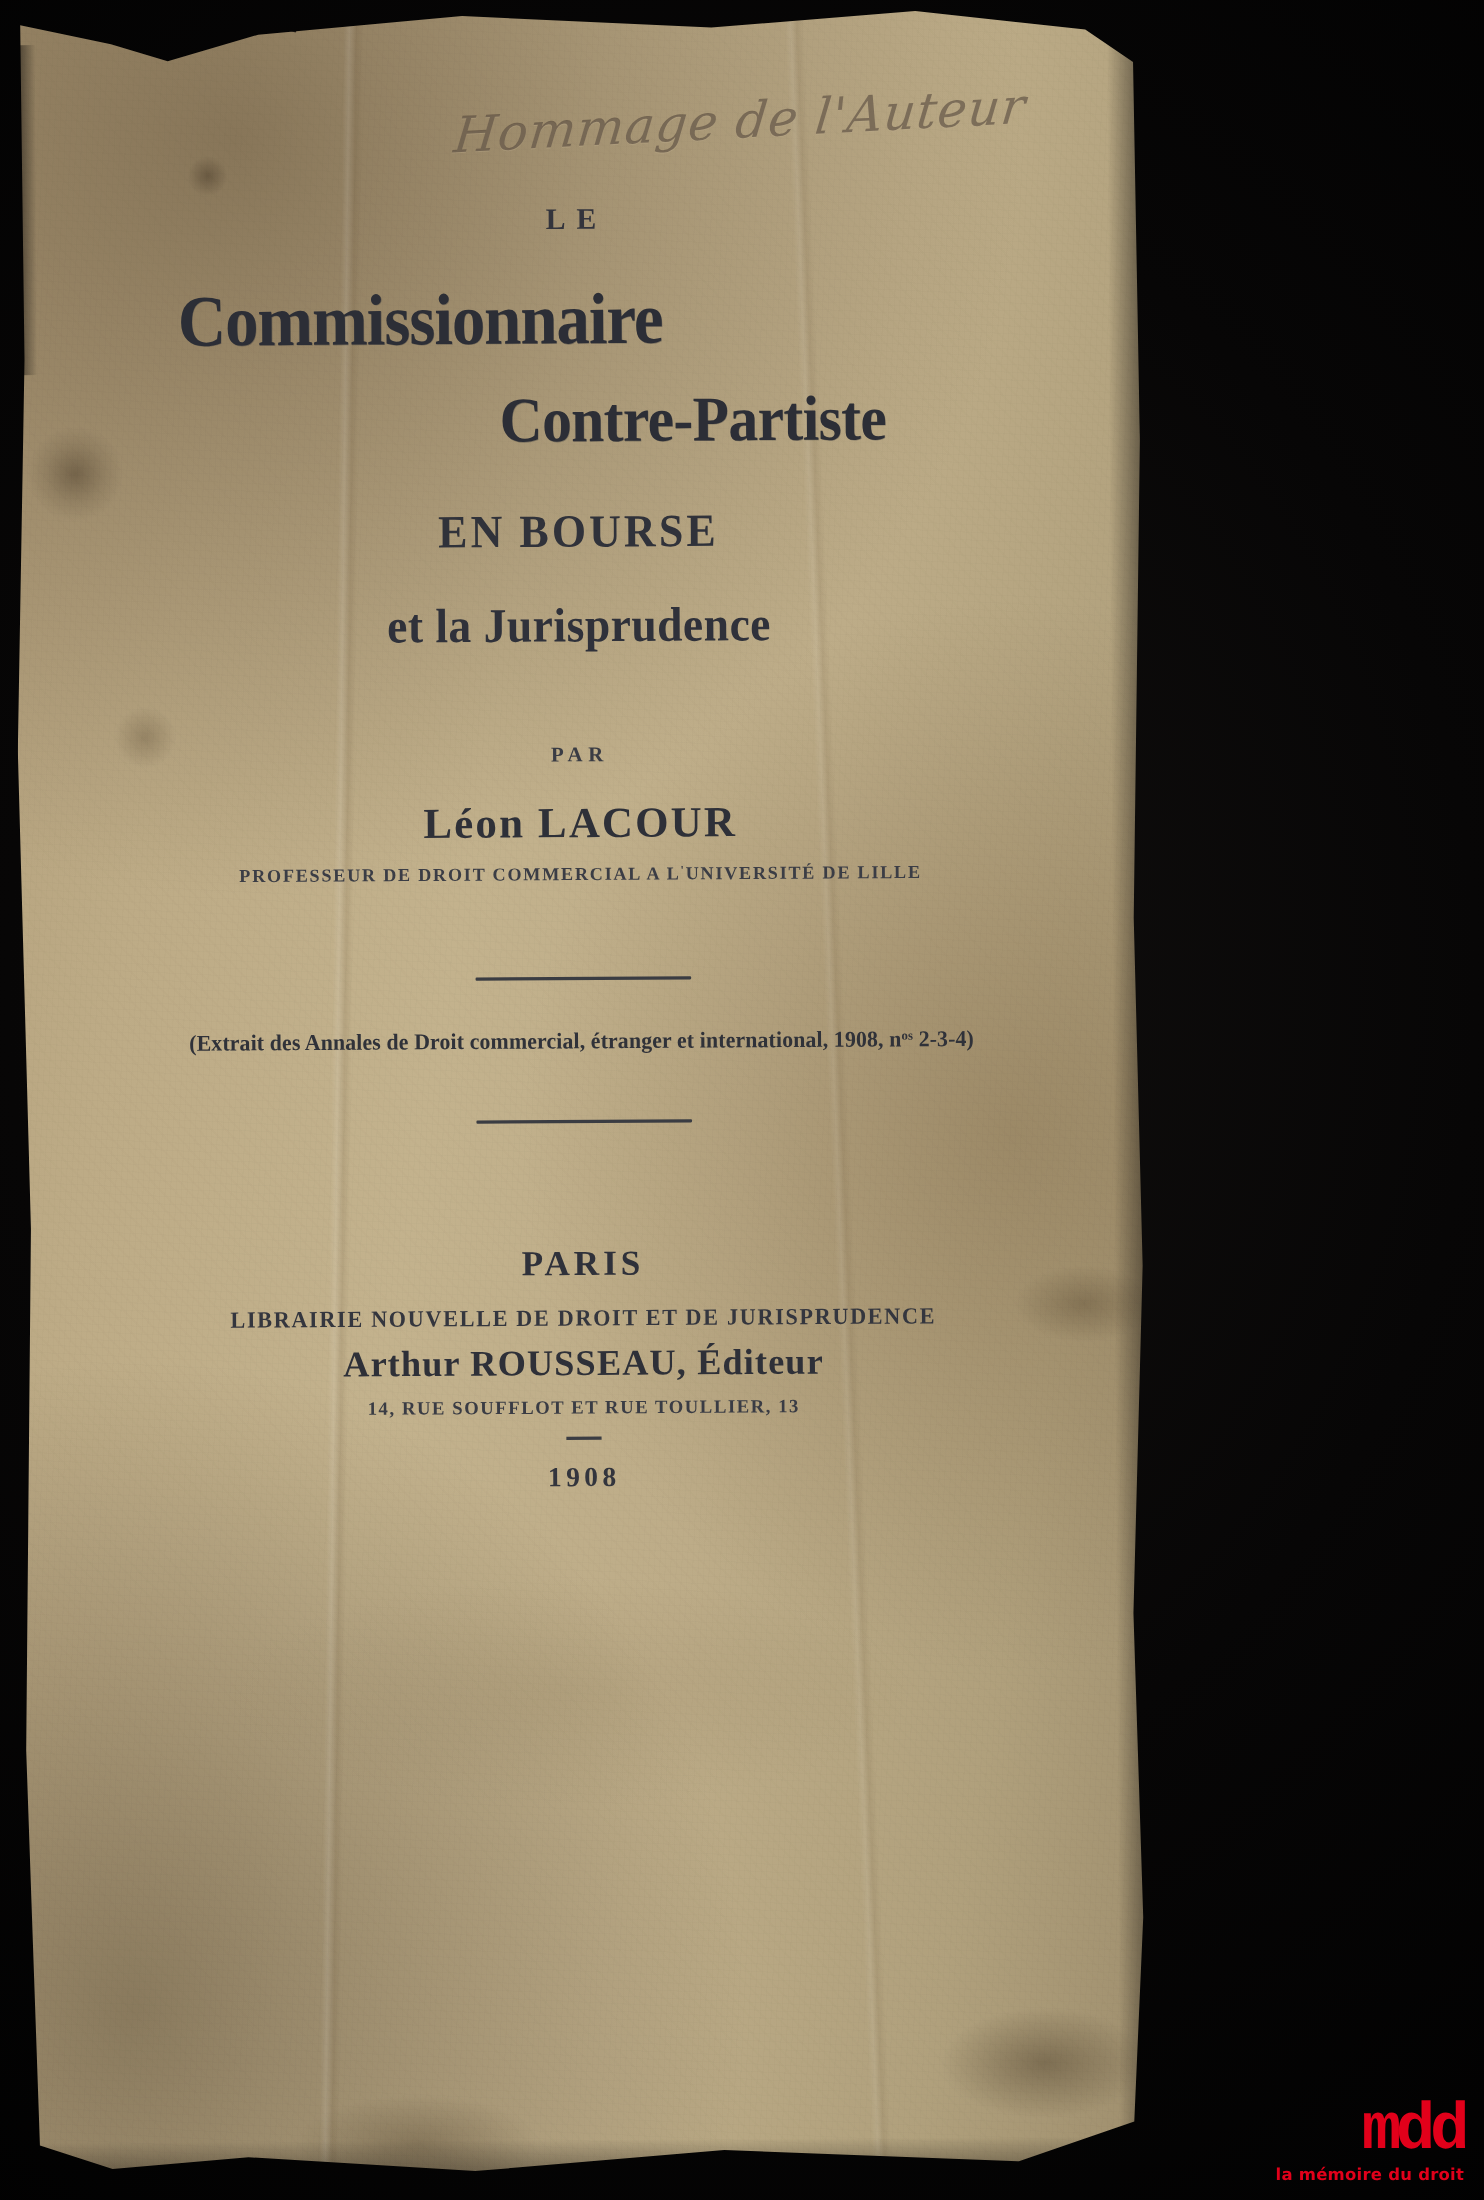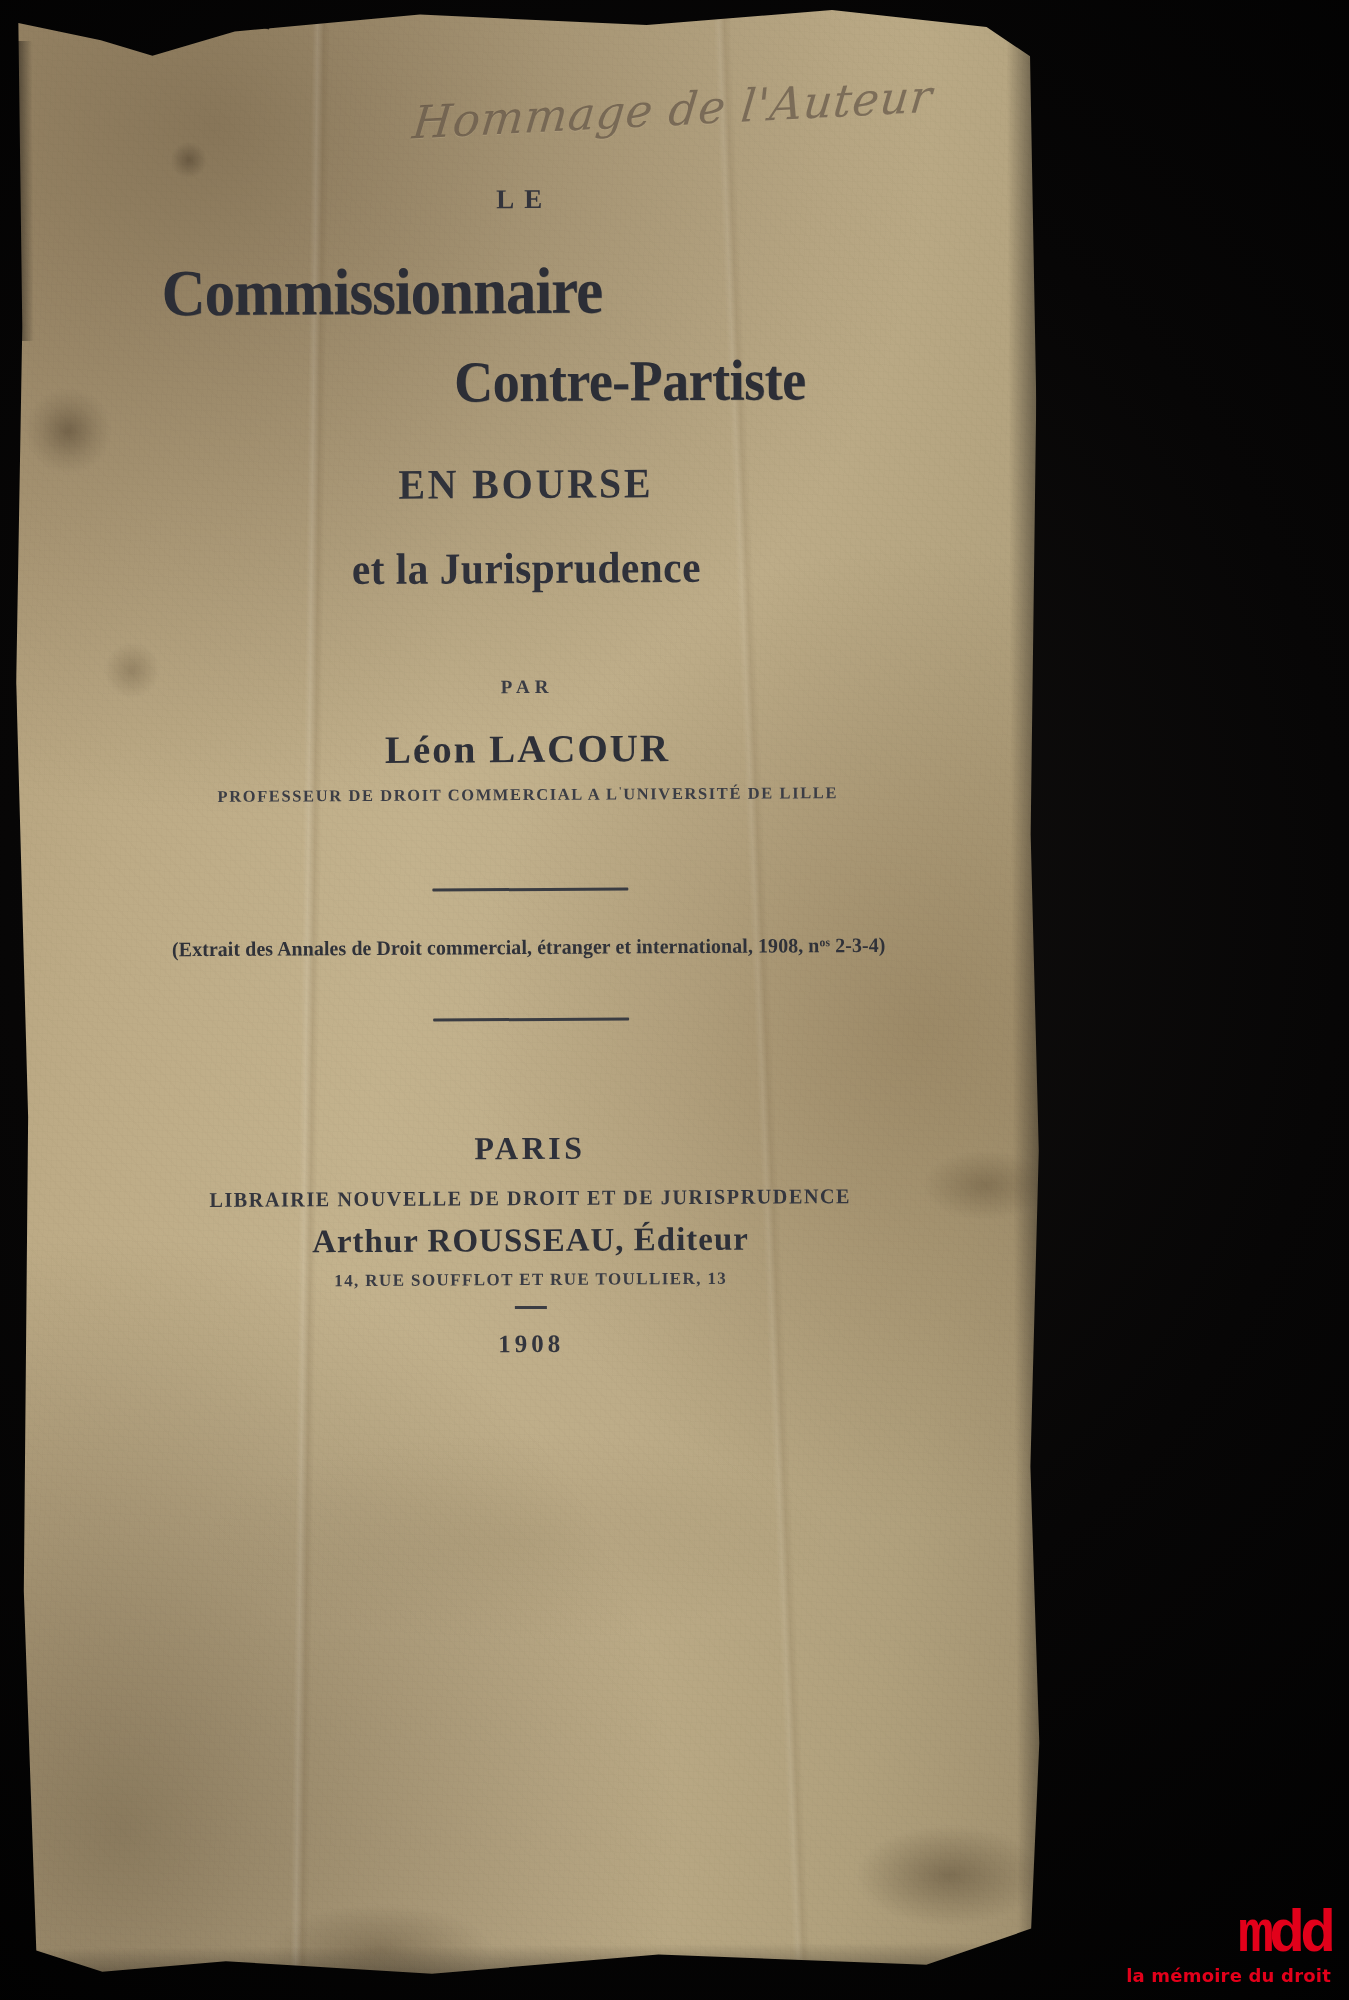--- a/index.html
+++ b/index.html
@@ -362,21 +362,21 @@
     font-family: Liberation Mono, monospace;
     font-weight: 700;
     font-size: 60px;
     line-height: 0.92;
     letter-spacing: -5px;
     color: #e2001a;
   }
   .logo-tag {
     font-family: "DejaVu Sans", sans-serif;
     font-weight: 700;
-    font-size: 18px;
+    font-size: 15px;
     letter-spacing: 0.2px;
     color: #e2001a;
     margin-top: 2px;
   }
 </style>
 </head>
 <body>
 
 <div class="scene">
 

